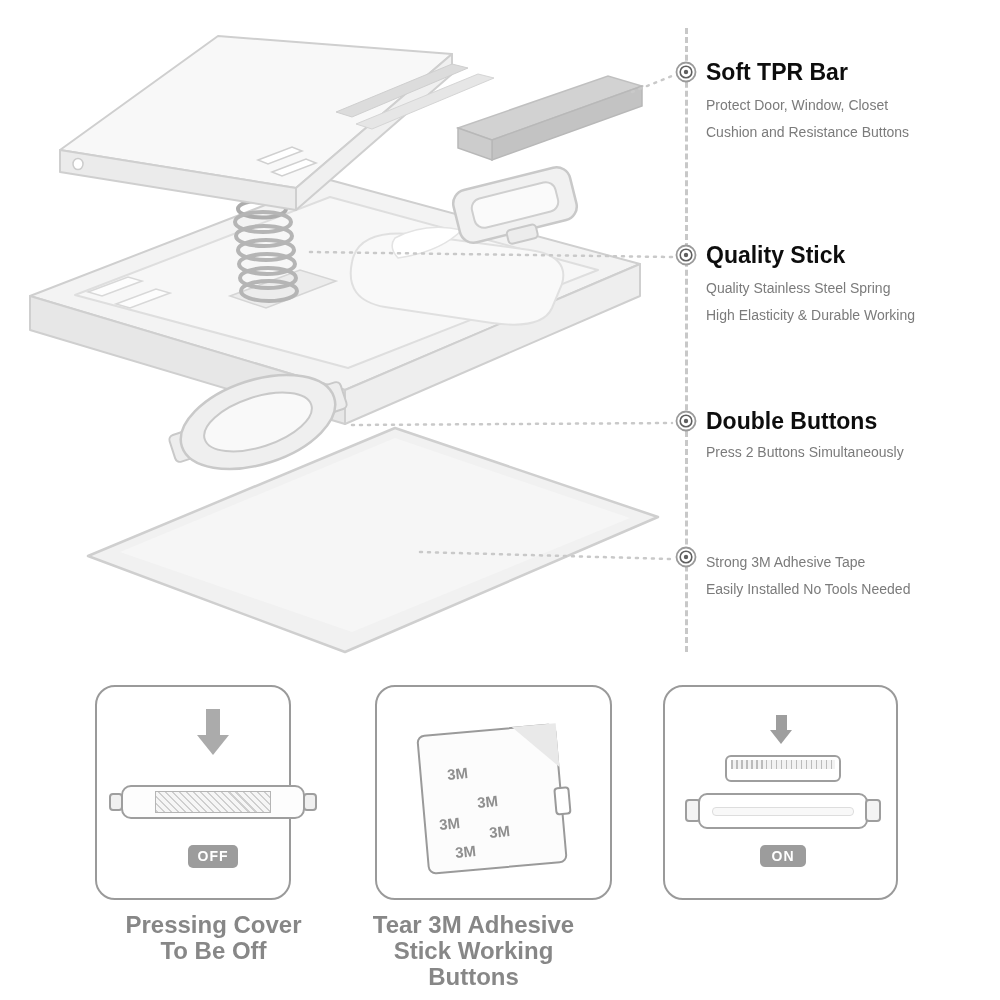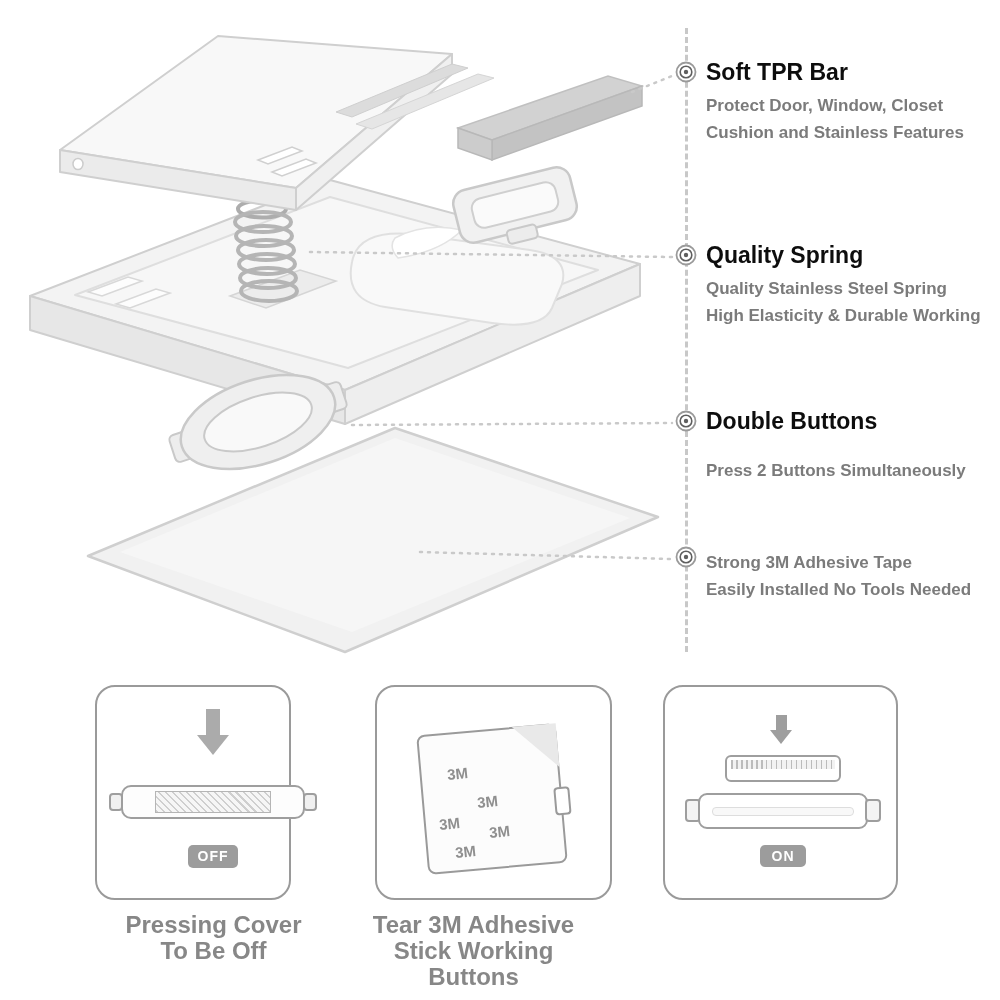--- a/index.html
+++ b/index.html
@@ -10,24 +10,24 @@
   .exploded{position:absolute;left:0;top:0;}
 
   
   .vline{position:absolute;left:685px;top:28px;height:624px;width:0;
          border-left:3px dashed #c8c8c8;}
 
   
   .annotation{position:absolute;left:706px;width:290px;}
   .annotation .bullseye{position:absolute;left:-31px;top:3px;width:22px;height:22px;}
   .annotation h2{margin:0;font-size:23px;font-weight:bold;color:#0d0d0d;line-height:28px;}
-  .annotation p{margin:0;font-size:17px;font-weight:bold;color:#7b7b7b;line-height:27px;}
+  .annotation p{margin:0;font-size:14px;font-weight:normal;color:#7b7b7b;line-height:27px;}
   .annotation p.first{margin-top:6px;}
   .annotation.tight p{line-height:21px;}
-  .annotation.tight p.first{margin-top:25px;}
+  .annotation.tight p.first{margin-top:7px;}
 
   
   .step-box{position:absolute;top:685px;height:215px;border:2.5px solid #9a9a9a;
             border-radius:20px;background:#fff;box-sizing:border-box;}
   #box1{left:95px;width:196px;}
   #box2{left:375px;width:237px;}
   #box3{left:663px;width:235px;}
   .step-box *{position:absolute;box-sizing:border-box;}
 
   
@@ -159,32 +159,32 @@
   <div class="annotation" style="top:58px">
     <span class="bullseye">
       <svg width="22" height="22" viewBox="0 0 22 22">
         <circle cx="11" cy="11" r="9.5" fill="#fff" stroke="#9a9a9a" stroke-width="1.8"></circle>
         <circle cx="11" cy="11" r="5.8" fill="none" stroke="#5f5f5f" stroke-width="1.6"></circle>
         <circle cx="11" cy="11" r="2.2" fill="#5f5f5f"></circle>
       </svg>
     </span>
     <h2>Soft TPR Bar</h2>
     <p class="first">Protect Door, Window, Closet</p>
-    <p>Cushion and Stainless Features</p>
+    <p>Cushion and Resistance Buttons</p>
   </div>
 
   <div class="annotation" style="top:241px">
     <span class="bullseye">
       <svg width="22" height="22" viewBox="0 0 22 22">
         <circle cx="11" cy="11" r="9.5" fill="#fff" stroke="#9a9a9a" stroke-width="1.8"></circle>
         <circle cx="11" cy="11" r="5.8" fill="none" stroke="#5f5f5f" stroke-width="1.6"></circle>
         <circle cx="11" cy="11" r="2.2" fill="#5f5f5f"></circle>
       </svg>
     </span>
-    <h2>Quality Spring</h2>
+    <h2>Quality Stick</h2>
     <p class="first">Quality Stainless Steel Spring</p>
     <p>High Elasticity &amp; Durable Working</p>
   </div>
 
   <div class="annotation tight" style="top:407px">
     <span class="bullseye">
       <svg width="22" height="22" viewBox="0 0 22 22">
         <circle cx="11" cy="11" r="9.5" fill="#fff" stroke="#9a9a9a" stroke-width="1.8"></circle>
         <circle cx="11" cy="11" r="5.8" fill="none" stroke="#5f5f5f" stroke-width="1.6"></circle>
         <circle cx="11" cy="11" r="2.2" fill="#5f5f5f"></circle>

